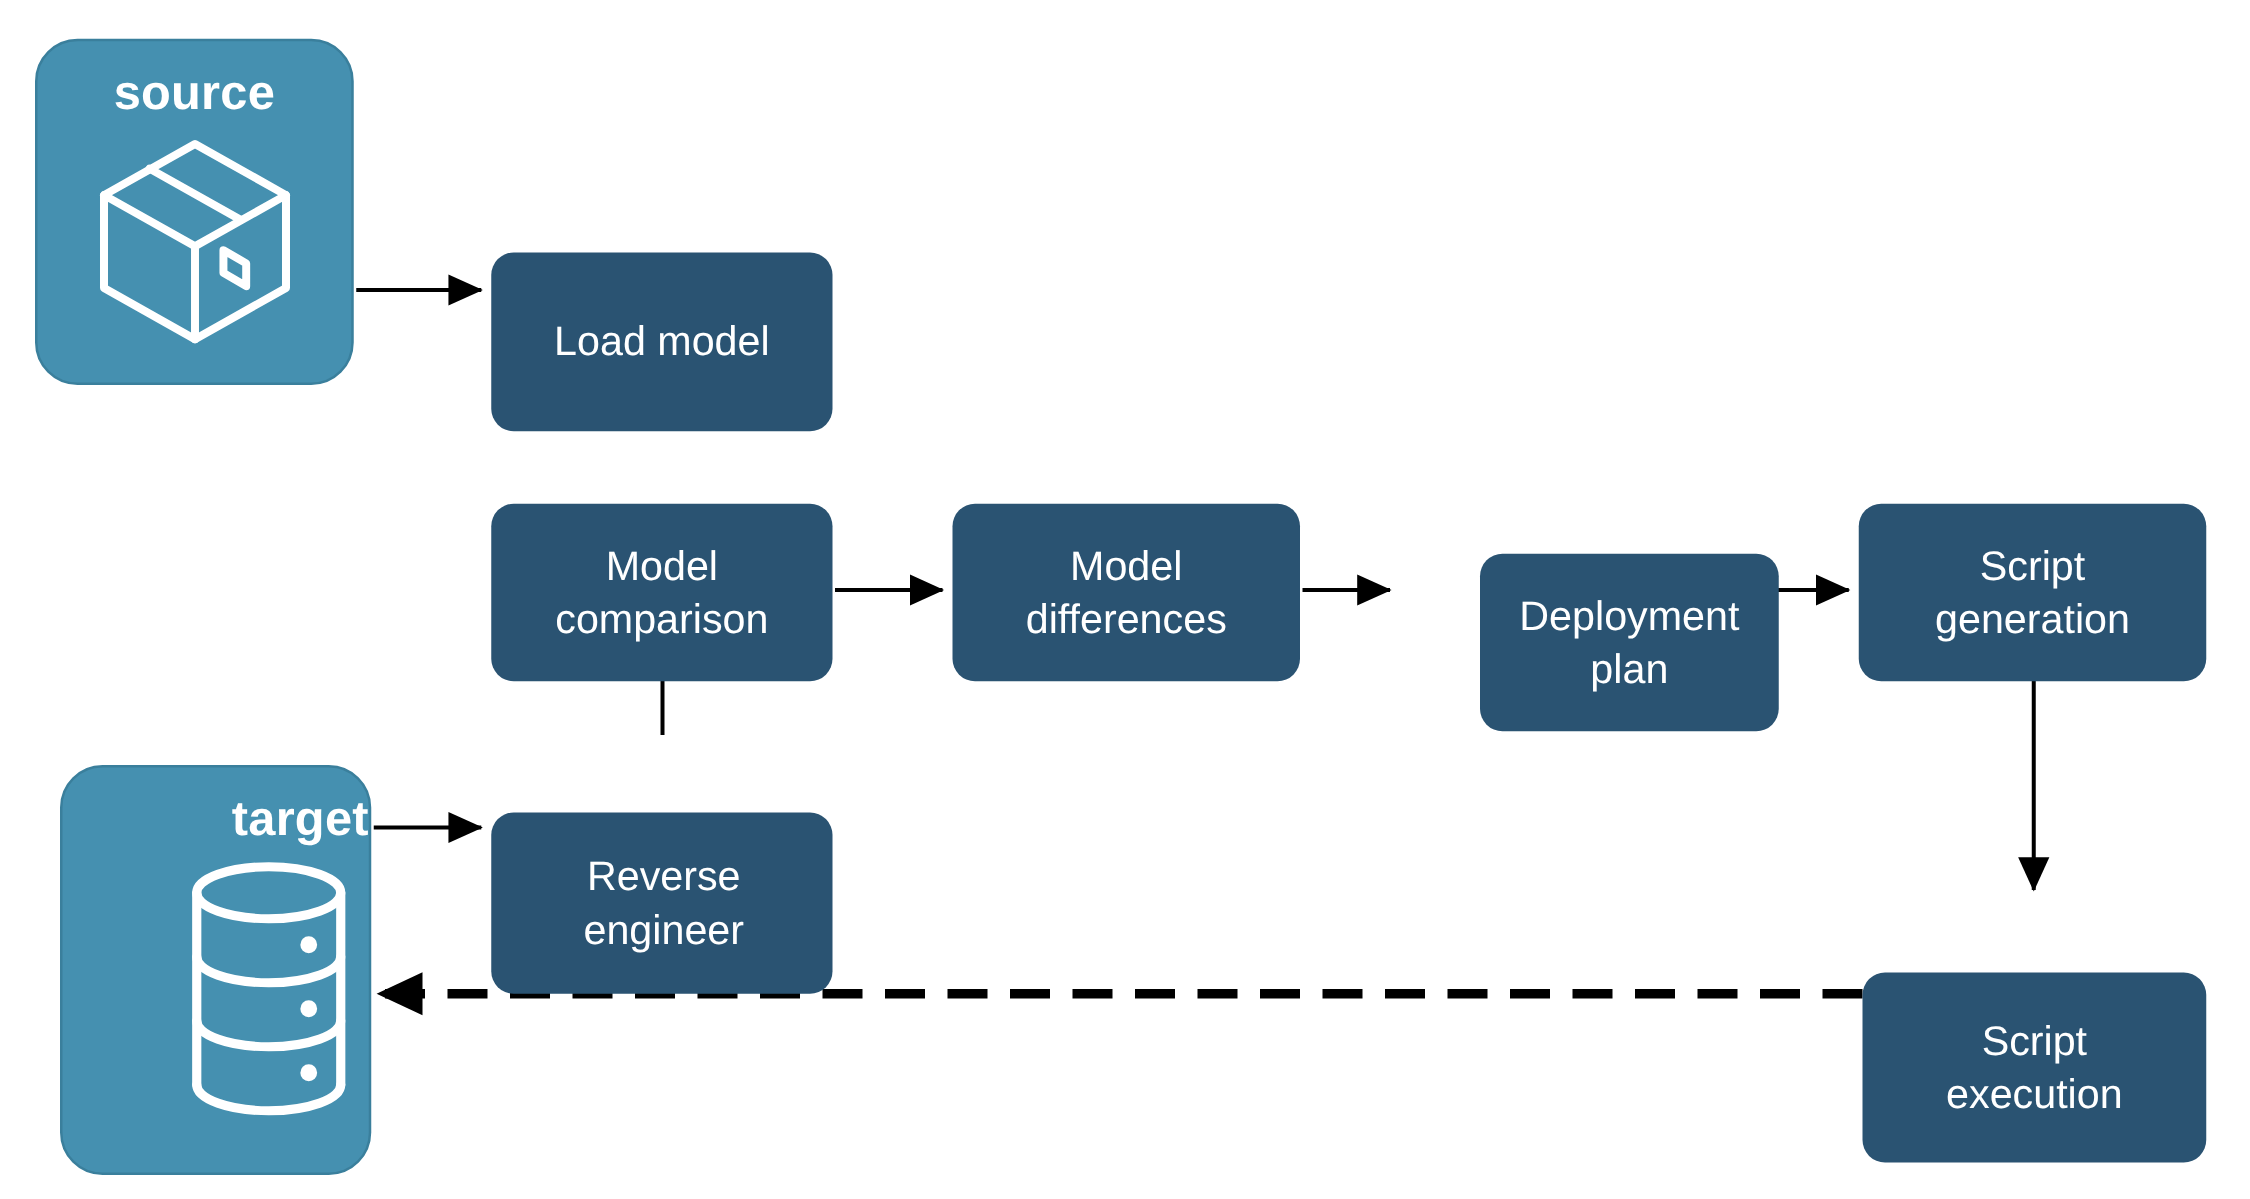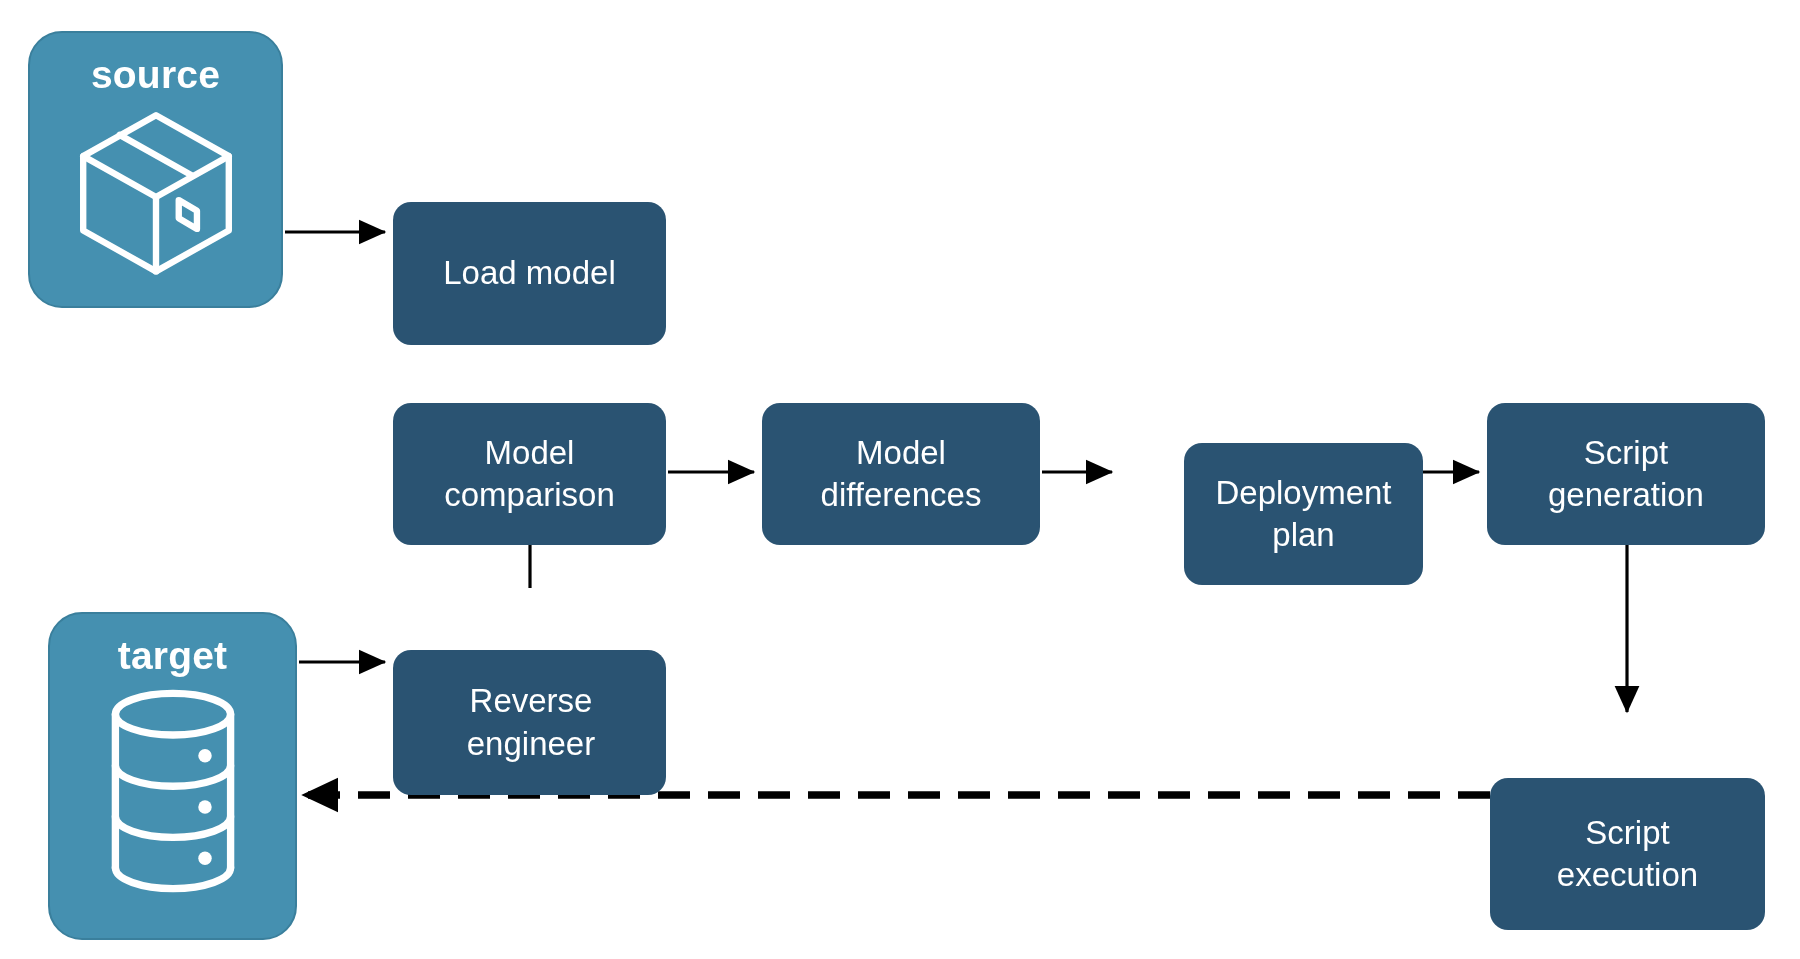--- a/index.html
+++ b/index.html
@@ -113,21 +113,21 @@
           <path d="M60 64 L60 113"></path>
 
           <path d="M36 23 L84 50"></path>
 
           <path d="M75 66 L87 73 L87 85 L75 78 Z"></path>
         </g>
       </svg>
     </span>
   </div>
 
-  <div class="endpoint" style="left:48px; top:612px; width:249px; height:328px; padding-top:22px;">
+  <div class="endpoint" style="left:48px; top:612px; width:249px; height:328px; padding-top:22px;align-items:flex-end;">
     <div class="endpoint-label">target</div>
     <span class="endpoint-icon">
       <svg width="160" height="212" viewBox="0 0 100 132" xmlns="http://www.w3.org/2000/svg" style="margin-top:10px;">
         <g fill="none" stroke="#ffffff" stroke-width="4.6" stroke-linejoin="round" stroke-linecap="round">
 
           <ellipse cx="50" cy="18" rx="36" ry="13"></ellipse>
 
           <path d="M14 18 L14 114"></path>
           <path d="M86 18 L86 114"></path>
 

